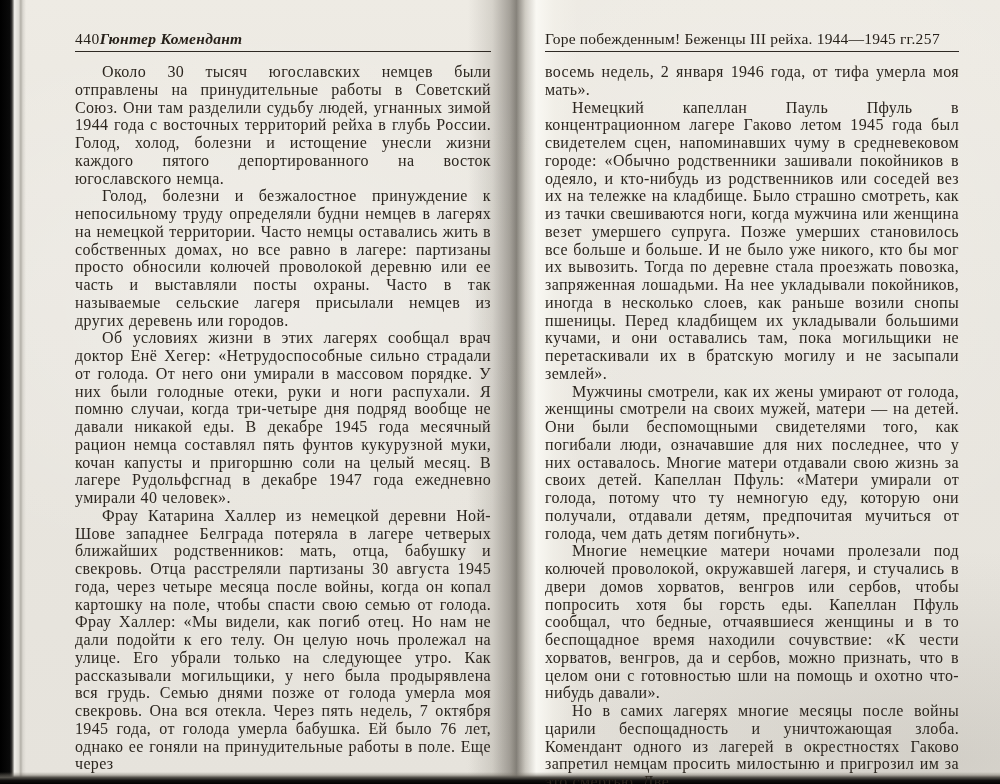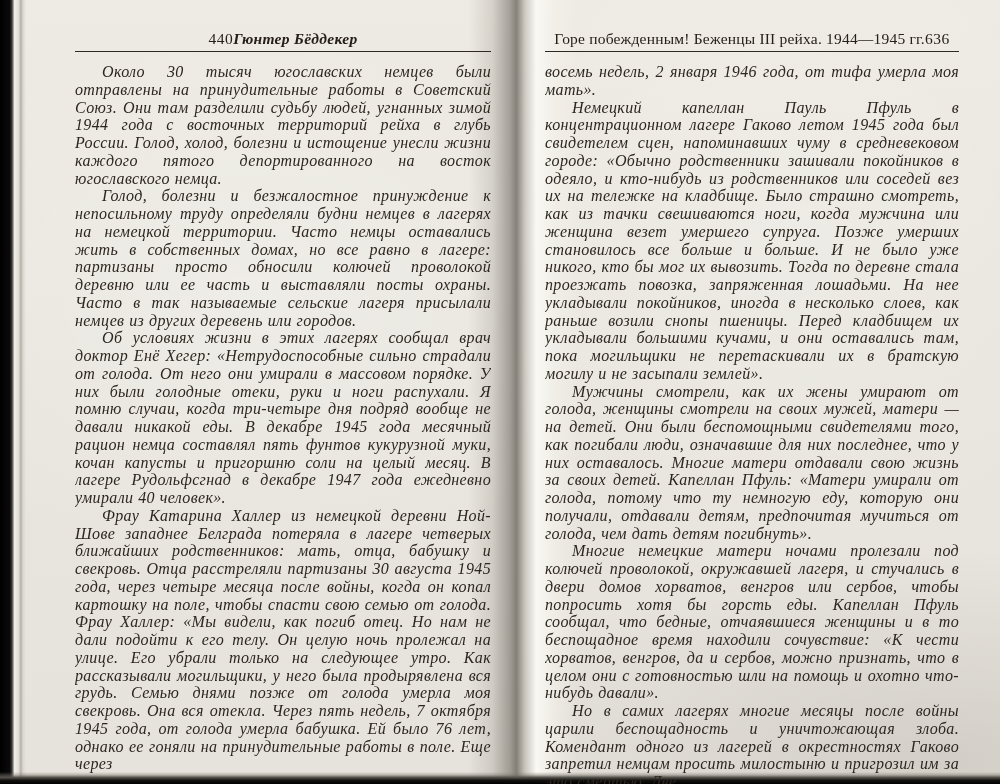--- a/index.html
+++ b/index.html
@@ -63,40 +63,39 @@
   }
   .page-content {
     position: absolute;
     top: 30px;
   }
   .page-content.left  { left: 75px;  width: 416px; }
   .page-content.right { left: 545px; width: 414px; }
 
   .running-header {
     display: flex;
-    justify-content: center;
+    justify-content: flex-start;
     align-items: baseline;
     color: #262019;
     font-size: 15.5px;
     line-height: 18px;
   }
   .page-num { font-weight: normal; letter-spacing: 0.5px; }
   .head-author { font-weight: bold; font-style: italic; letter-spacing: 0.3px; }
   .head-title  { font-weight: normal; letter-spacing: 0.2px; }
   .header-rule {
     height: 0;
     border: none;
     border-top: 1.6px solid #2e2923;
     margin: 3px 0 0 0;
   }
   .page-body {
     margin-top: 11px;
     height: 722px;
     overflow: hidden;
-    font-style: italic;
   }
   .page-body p {
     margin: 0;
     color: #2c261f;
     font-size: 16px;
     line-height: 17.75px;
     text-align: justify;
     text-indent: 27px;
     letter-spacing: 0.35px;
     word-spacing: 0.5px;
@@ -108,35 +107,35 @@
 
 <div class="scan">
   <div class="paper-tone"></div>
   <div class="gutter"></div>
   <div class="edge-left"></div>
   <div class="edge-bottom"></div>
 
   <div class="page-content left">
     <div class="running-header">
       <span class="page-num">440</span>
-      <span class="head-author">Гюнтер Бёддекер</span>
+      <span class="head-author">Гюнтер Комендант</span>
     </div>
     <hr class="header-rule">
     <div class="page-body">
       <p>Около 30 тысяч югославских немцев были отправлены на принудительные работы в Советский Союз. Они там разделили судьбу людей, угнанных зимой 1944 года с восточных территорий рейха в глубь России. Голод, холод, болезни и истощение унесли жизни каждого пятого депортированного на восток югославского немца.</p>
       <p>Голод, болезни и безжалостное принуждение к непосильному труду определяли будни немцев в лагерях на немецкой территории. Часто немцы оставались жить в собственных домах, но все равно в лагере: партизаны просто обносили колючей проволокой деревню или ее часть и выставляли посты охраны. Часто в так называемые сельские лагеря присылали немцев из других деревень или городов.</p>
       <p>Об условиях жизни в этих лагерях сообщал врач доктор Енё Хегер: «Нетрудоспособные сильно страдали от голода. От него они умирали в массовом порядке. У них были голодные отеки, руки и ноги распухали. Я помню случаи, когда три-четыре дня подряд вообще не давали никакой еды. В декабре 1945 года месячный рацион немца составлял пять фунтов кукурузной муки, кочан капусты и пригоршню соли на целый месяц. В лагере Рудольфсгнад в декабре 1947 года ежедневно умирали 40 человек».</p>
       <p>Фрау Катарина Халлер из немецкой деревни Ной-Шове западнее Белграда потеряла в лагере четверых ближайших родственников: мать, отца, бабушку и свекровь. Отца расстреляли партизаны 30 августа 1945 года, через четыре месяца после войны, когда он копал картошку на поле, чтобы спасти свою семью от голода. Фрау Халлер: «Мы видели, как погиб отец. Но нам не дали подойти к его телу. Он целую ночь пролежал на улице. Его убрали только на следующее утро. Как рассказывали могильщики, у него была продырявлена вся грудь. Семью днями позже от голода умерла моя свекровь. Она вся отекла. Через пять недель, 7 октября 1945 года, от голода умерла бабушка. Ей было 76 лет, однако ее гоняли на принудительные работы в поле. Еще через</p>
     </div>
   </div>
 
   <div class="page-content right">
     <div class="running-header">
       <span class="head-title">Горе побежденным! Беженцы III рейха. 1944—1945 гг.</span>
-      <span class="page-num">636</span>
+      <span class="page-num">257</span>
     </div>
     <hr class="header-rule">
     <div class="page-body">
       <p class="cont">восемь недель, 2 января 1946 года, от тифа умерла моя мать».</p>
       <p>Немецкий капеллан Пауль Пфуль в концентрационном лагере Гаково летом 1945 года был свидетелем сцен, напоминавших чуму в средневековом городе: «Обычно родственники зашивали покойников в одеяло, и кто-нибудь из родственников или соседей вез их на тележке на кладбище. Было страшно смотреть, как из тачки свешиваются ноги, когда мужчина или женщина везет умершего супруга. Позже умерших становилось все больше и больше. И не было уже никого, кто бы мог их вывозить. Тогда по деревне стала проезжать повозка, запряженная лошадьми. На нее укладывали покойников, иногда в несколько слоев, как раньше возили снопы пшеницы. Перед кладбищем их укладывали большими кучами, и они оставались там, пока могильщики не перетаскивали их в братскую могилу и не засыпали землей».</p>
       <p>Мужчины смотрели, как их жены умирают от голода, женщины смотрели на своих мужей, матери — на детей. Они были беспомощными свидетелями того, как погибали люди, означавшие для них последнее, что у них оставалось. Многие матери отдавали свою жизнь за своих детей. Капеллан Пфуль: «Матери умирали от голода, потому что ту немногую еду, которую они получали, отдавали детям, предпочитая мучиться от голода, чем дать детям погибнуть».</p>
       <p>Многие немецкие матери ночами пролезали под колючей проволокой, окружавшей лагеря, и стучались в двери домов хорватов, венгров или сербов, чтобы попросить хотя бы горсть еды. Капеллан Пфуль сообщал, что бедные, отчаявшиеся женщины и в то беспощадное время находили сочувствие: «К чести хорватов, венгров, да и сербов, можно признать, что в целом они с готовностью шли на помощь и охотно что-нибудь давали».</p>
       <p>Но в самих лагерях многие месяцы после войны царили беспощадность и уничтожающая злоба. Комендант одного из лагерей в окрестностях Гаково запретил немцам просить милостыню и пригрозил им за это смертью. Две</p>
     </div>
   </div>

